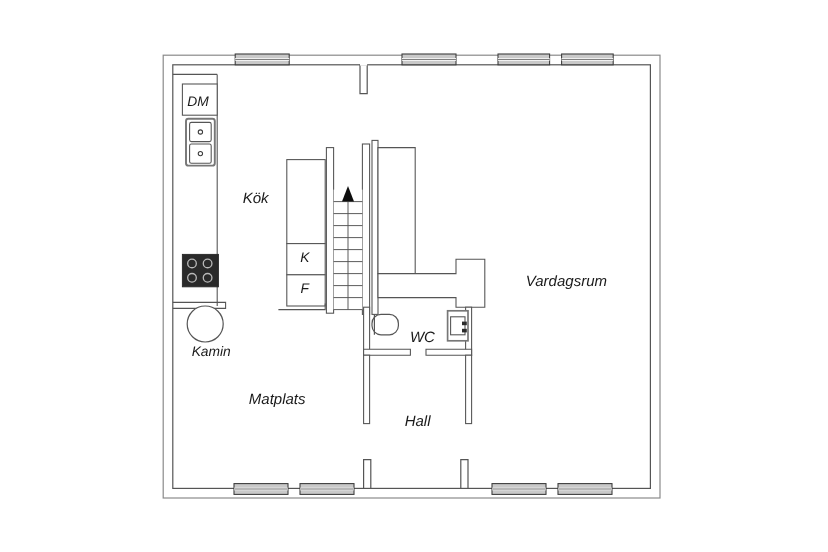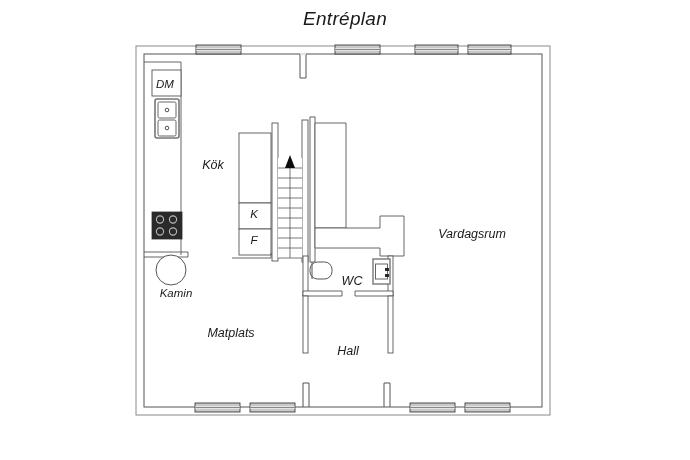--- a/index.html
+++ b/index.html
@@ -48,21 +48,20 @@
     font-style: italic;
     font-size: 11.5px;
     fill: #1a1a1a;
   }
 </style>
 </head>
 <body>
 
 <div id="plan-root">
 
-  <div class="plan-title">Entréplan</div>
 
   <svg id="floorplan" width="690" height="460" viewBox="0 0 690 460">
 
     <g fill="none" stroke="#3c3c3c" stroke-width="1">
 
       <rect x="136" y="46" width="414" height="369" stroke="#8a8a8a" stroke-width="1"></rect>
 
       <rect x="144" y="54" width="398" height="353" stroke="#555555" stroke-width="1"></rect>
     </g>
 

